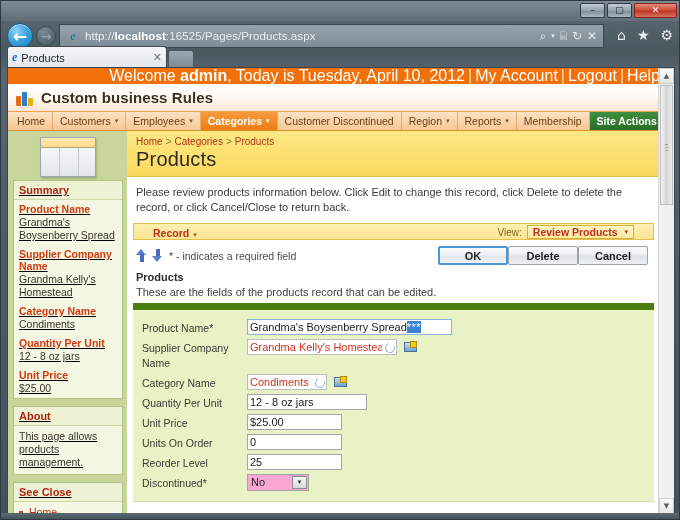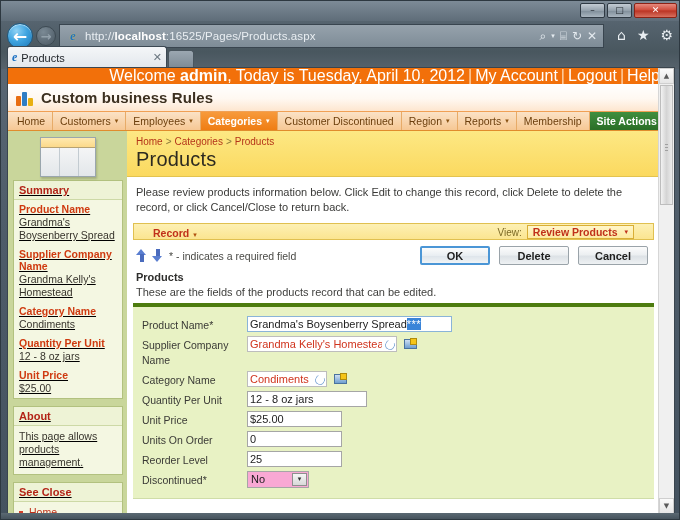--- a/index.html
+++ b/index.html
@@ -248,35 +248,35 @@
   .actionbar { display: flex; align-items: center; padding: 6px 12px 4px 9px; }
   .arrows { display: flex; gap: 5px; margin-right: 6px; }
   .arw { width: 11px; height: 13px; position: relative; }
   .arw .stem { position: absolute; left: 3.5px; width: 4px; background: #4a6bbd; }
   .arw .tip { position: absolute; left: 0; width: 0; height: 0; border-left: 5.5px solid transparent; border-right: 5.5px solid transparent; }
   .arw.up .stem { top: 5px; bottom: 0; }
   .arw.up .tip { top: 0; border-bottom: 6px solid #5a7ed0; }
   .arw.dn .stem { top: 0; bottom: 5px; }
   .arw.dn .tip { bottom: 0; border-top: 6px solid #5a7ed0; }
   .reqnote { font-size: 10.5px; color: #4a4a46; }
-  .btnset { margin-left: auto; display: flex; gap: 9px; }
+  .btnset { margin-left: auto; display: flex; }
   .btn {
     width: 70px; height: 19px; font-size: 11px; color: #1f1f1f;
     background: linear-gradient(180deg,#fcfcfc 0%,#eceff1 45%,#dde2e6 55%,#eef1f3 100%);
     border: 1px solid #9aa3a9; border-radius: 2px;
     display: flex; align-items: center; justify-content: center;
     font-weight: bold;
   }
   .btn.primary { border: 2px solid #4b96d6; background: linear-gradient(180deg,#fcfcfc 0%,#e9eef2 50%,#dde4ea 52%,#f1f4f6 100%); }
 
   #formwrap { padding: 0 6px; }
   .formhead { font-size: 11px; font-weight: bold; color: #2e2e2c; padding: 2px 0 3px 3px; }
   .formsub { font-size: 11px; color: #3f3f3d; padding: 0 0 5px 3px; }
   #fields {
-    background: #e8f2c4; border-top: 4px solid #4d7c0f; border-bottom: 1px solid #cfdda8;
+    background: #e8f2c4; border-top: 7px solid #4d7c0f; border-bottom: 1px solid #cfdda8;
     padding: 7px 0 9px 0;
   }
   .frow { display: flex; align-items: flex-start; padding: 1.5px 0 1.5px 9px; }
   .flabel { width: 105px; font-size: 10.5px; color: #3a3a36; line-height: 15px; padding-top: 2px; }
   .flabel .req { color: #3a3a36; }
   .fctl { display: flex; align-items: center; gap: 7px; }
   .inp {
     height: 16px; background: #ffffff; border: 1px solid #a6a6a6;
     font-size: 11px; color: #1c1c1c; padding: 0 2px;
     display: flex; align-items: center; white-space: nowrap; overflow: hidden;

